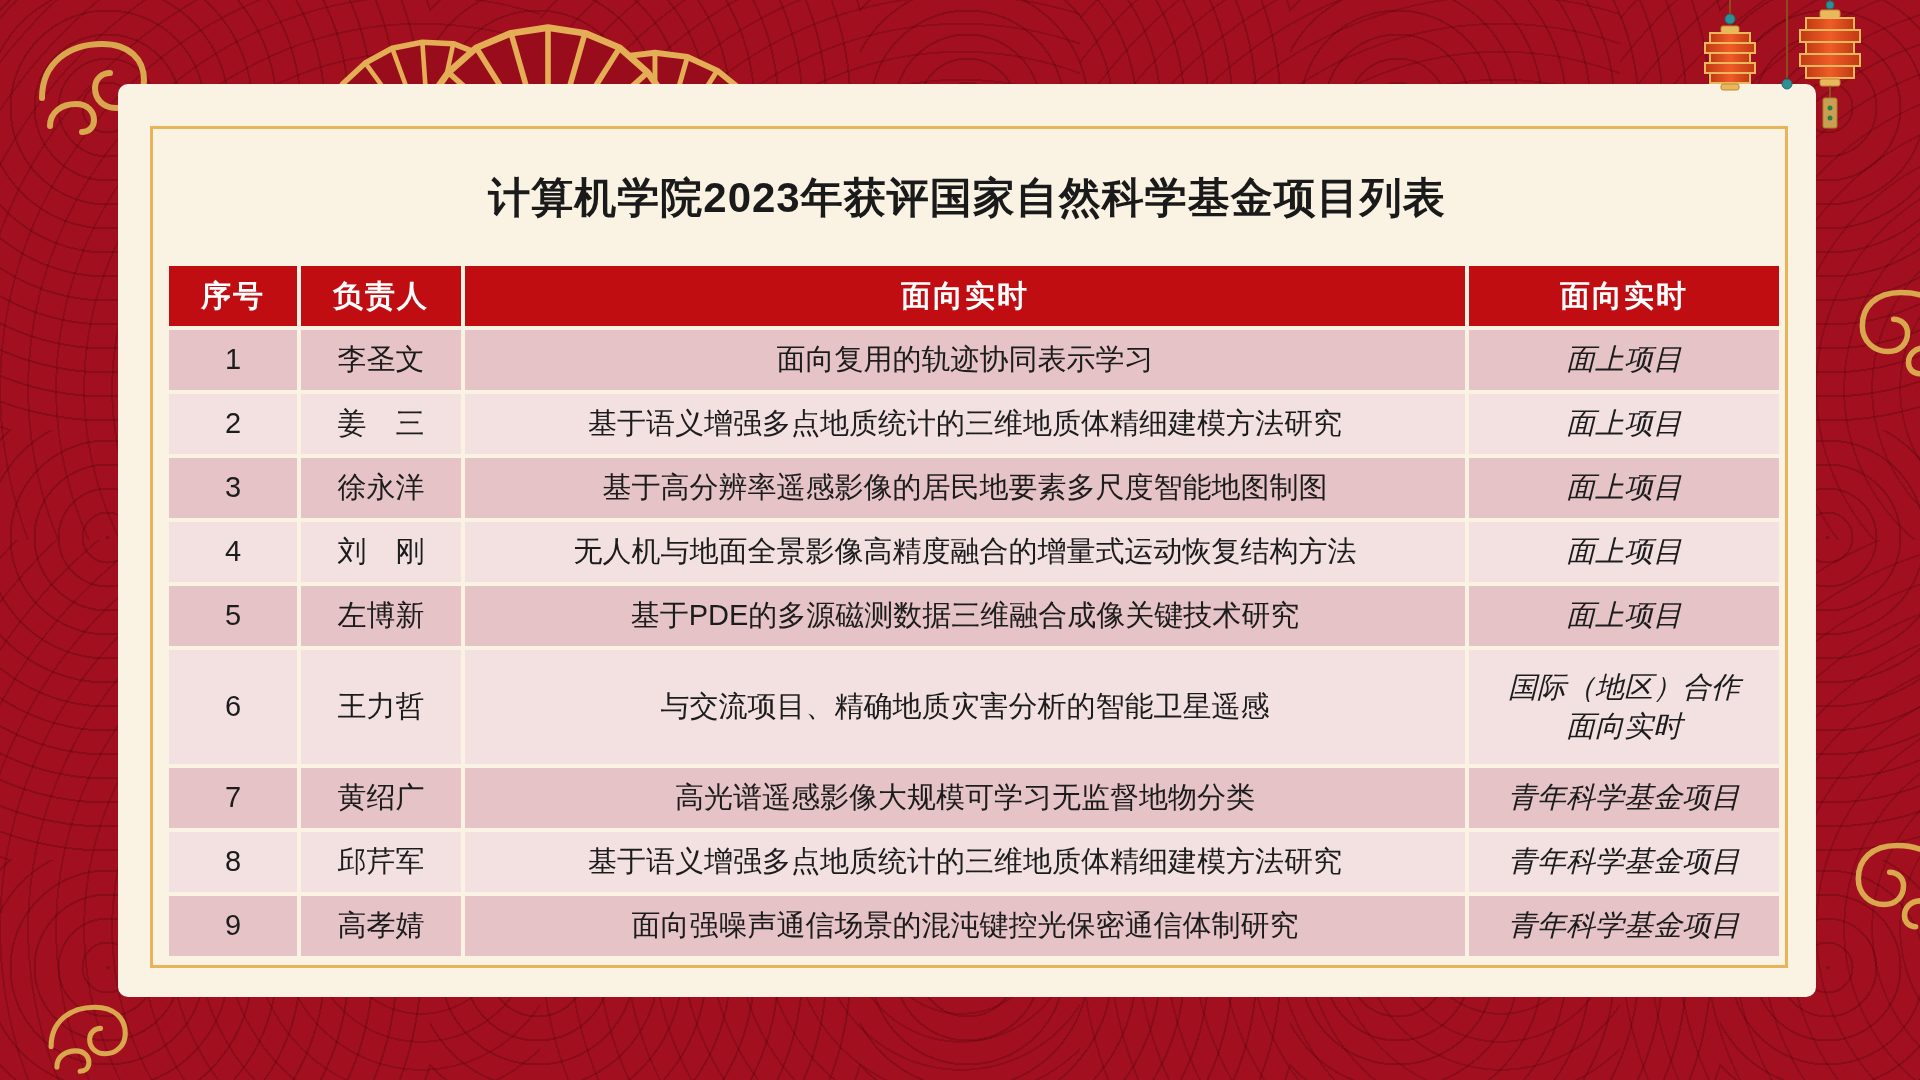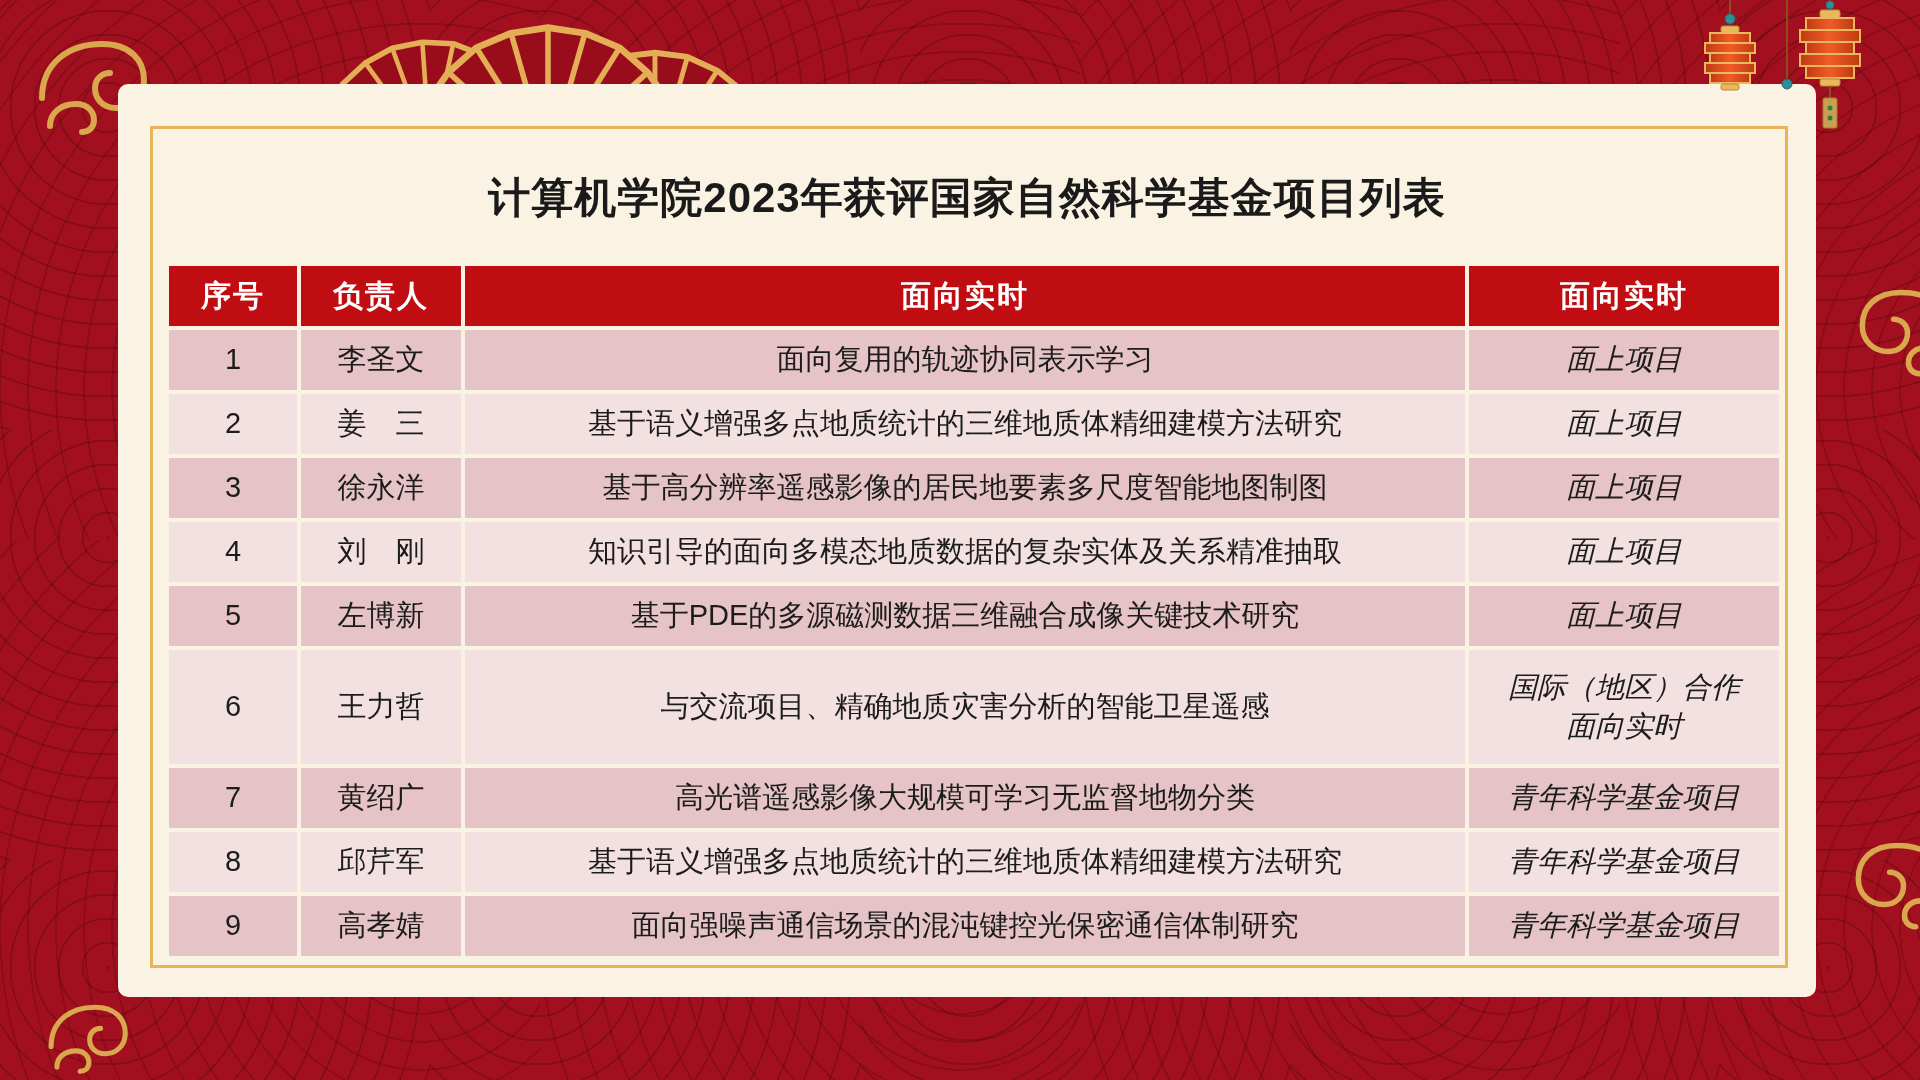--- a/index.html
+++ b/index.html
@@ -141,21 +141,21 @@
         </tr>
         <tr class="odd">
           <td>3</td>
           <td>徐永洋</td>
           <td>基于高分辨率遥感影像的居民地要素多尺度智能地图制图</td>
           <td class="cat">面上项目</td>
         </tr>
         <tr class="even">
           <td>4</td>
           <td>刘　刚</td>
-          <td>知识引导的面向多模态地质数据的复杂实体及关系精准抽取</td>
+          <td>无人机与地面全景影像高精度融合的增量式运动恢复结构方法</td>
           <td class="cat">面上项目</td>
         </tr>
         <tr class="odd">
           <td>5</td>
           <td>左博新</td>
           <td>基于PDE的多源磁测数据三维融合成像关键技术研究</td>
           <td class="cat">面上项目</td>
         </tr>
         <tr class="even tall">
           <td>6</td>

